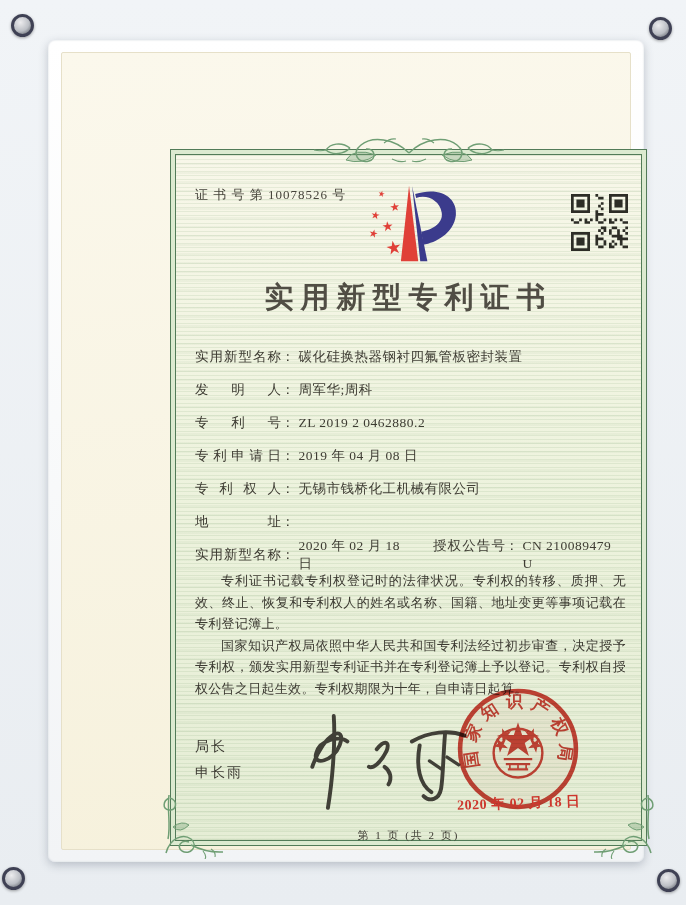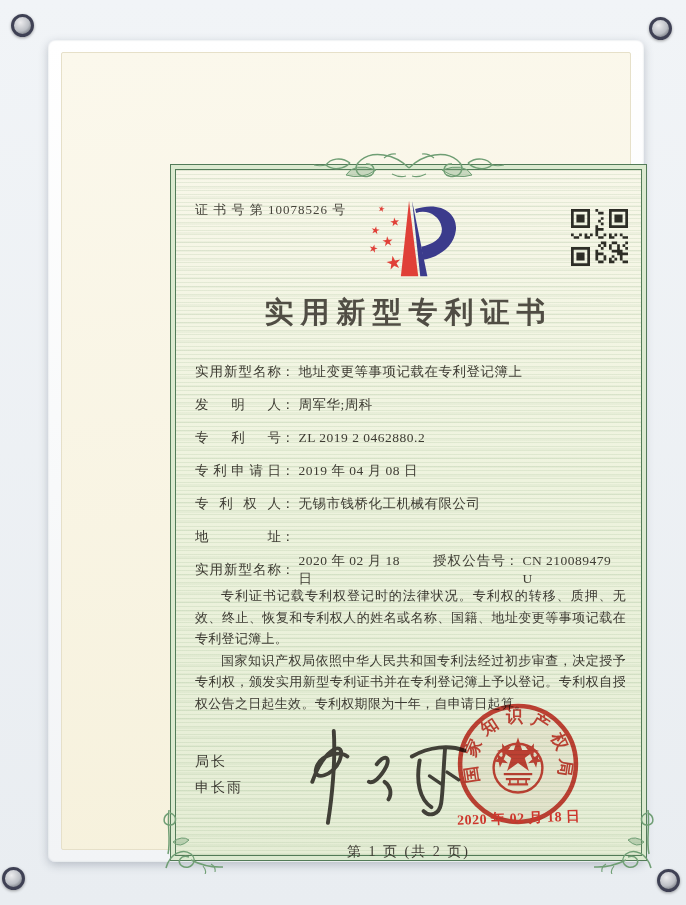--- a/index.html
+++ b/index.html
@@ -26,21 +26,21 @@
     background:linear-gradient(#ffffff,#f2f4f6);
     border-radius:7px;
     box-shadow:0 3px 10px rgba(55,65,85,.28), inset 0 0 2px #ced3d9;
   }
   .paper{
     position:absolute;left:61px;top:52px;width:570px;height:798px;
     background:linear-gradient(175deg,#fbf8ec,#f6f1dc);
     border:1px solid #e6e0c9;border-radius:2px;
   }
   .panel{
-    position:absolute;left:108px;top:111px;width:477px;height:697px;
+    position:absolute;left:108px;top:96px;width:477px;height:697px;
     border:1.5px solid var(--green-dark);
     background:var(--green-fill);
   }
   .panel::before{
     content:"";position:absolute;inset:4px;
     border:1px solid var(--green-dark);
     background:
       repeating-linear-gradient(0deg, rgba(118,158,108,.14) 0 1px, rgba(0,0,0,0) 1px 4px),
       repeating-linear-gradient(0deg, rgba(118,158,108,.07) 0 2px, rgba(0,0,0,0) 2px 9px),
       linear-gradient(#f8f7e9 0%, #eef3de 45%, #e5edd5 100%);
@@ -61,21 +61,21 @@
   .gpair2{margin-left:16px;display:flex}
   .flabel2{display:inline-block;width:72px;text-align:justify;text-align-last:justify;-moz-text-align-last:justify;flex:none}
   .paras{left:24px;top:420px;width:431px;font-size:13px;line-height:21.5px;
     text-align:justify;color:#3b3931;letter-spacing:.3px}
   .paras p{text-indent:2em}
   .signer{left:24px;top:584px;font-size:14px;line-height:26px;color:#3d3b33;letter-spacing:2px}
   .signature{left:112px;top:556px;width:205px;height:108px;opacity:.92}
   .seal{left:284px;top:536px;width:126px;height:126px;mix-blend-mode:multiply;opacity:.93}
   .seal-date{left:286px;top:644px;width:160px;font-size:14px;color:var(--seal-red);
     letter-spacing:.5px;transform:rotate(-2deg);font-weight:600}
-  .page-note{left:0;top:678px;width:100%;text-align:center;font-size:14px;letter-spacing:2px;color:#3d3b33}
+  .page-note{left:0;top:678px;width:100%;text-align:center;font-size:11px;letter-spacing:2px;color:#3d3b33}
   .back-note{position:absolute;left:0;top:772px;width:100%;text-align:center;
     font-size:13px;letter-spacing:4px;color:#4b4a3e}
   .orn{position:absolute;pointer-events:none}
   .orn-top{left:50%;top:0;transform:translate(-50%,-50%)}
   .orn-bl{left:-12px;bottom:-14px;z-index:2}
   .orn-br{right:-12px;bottom:-14px;transform:scaleX(-1);z-index:2}
   svg{display:block}
 </style>
 </head>
 <body>
@@ -154,21 +154,21 @@
     <svg class="qr" id="qr" viewBox="0 0 57 57">
         <path d="M0.00 0.00h19.00v2.71h-19.00zM0.00 16.29h19.00v2.71h-19.00zM0.00 2.71h2.71v13.57h-2.71zM16.29 2.71h2.71v13.57h-2.71zM5.43 5.43h8.14v8.14h-8.14zM38.00 0.00h19.00v2.71h-19.00zM38.00 16.29h19.00v2.71h-19.00zM38.00 2.71h2.71v13.57h-2.71zM54.29 2.71h2.71v13.57h-2.71zM43.43 5.43h8.14v8.14h-8.14zM0.00 38.00h19.00v2.71h-19.00zM0.00 54.29h19.00v2.71h-19.00zM0.00 40.71h2.71v13.57h-2.71zM16.29 40.71h2.71v13.57h-2.71zM5.43 43.43h8.14v8.14h-8.14zM24.43 0.00h2.71v2.71h-2.71zM27.14 2.71h2.71v2.71h-2.71zM29.86 2.71h2.71v2.71h-2.71zM29.86 8.14h2.71v2.71h-2.71zM27.14 10.86h2.71v2.71h-2.71zM29.86 13.57h2.71v2.71h-2.71zM24.43 16.29h2.71v2.71h-2.71zM24.43 19.00h2.71v2.71h-2.71zM27.14 19.00h2.71v2.71h-2.71zM29.86 19.00h2.71v2.71h-2.71zM24.43 21.71h2.71v2.71h-2.71zM0.00 24.43h2.71v2.71h-2.71zM8.14 24.43h2.71v2.71h-2.71zM13.57 24.43h2.71v2.71h-2.71zM19.00 24.43h2.71v2.71h-2.71zM24.43 24.43h2.71v2.71h-2.71zM32.57 24.43h2.71v2.71h-2.71zM38.00 24.43h2.71v2.71h-2.71zM43.43 24.43h2.71v2.71h-2.71zM48.86 24.43h2.71v2.71h-2.71zM2.71 27.14h2.71v2.71h-2.71zM5.43 27.14h2.71v2.71h-2.71zM13.57 27.14h2.71v2.71h-2.71zM16.29 27.14h2.71v2.71h-2.71zM27.14 27.14h2.71v2.71h-2.71zM29.86 27.14h2.71v2.71h-2.71zM38.00 27.14h2.71v2.71h-2.71zM40.71 27.14h2.71v2.71h-2.71zM51.57 27.14h2.71v2.71h-2.71zM54.29 27.14h2.71v2.71h-2.71zM29.86 32.57h2.71v2.71h-2.71zM32.57 32.57h2.71v2.71h-2.71zM40.71 32.57h2.71v2.71h-2.71zM43.43 32.57h2.71v2.71h-2.71zM54.29 32.57h2.71v2.71h-2.71zM27.14 35.29h2.71v2.71h-2.71zM32.57 35.29h2.71v2.71h-2.71zM38.00 35.29h2.71v2.71h-2.71zM46.14 35.29h2.71v2.71h-2.71zM51.57 35.29h2.71v2.71h-2.71zM29.86 38.00h2.71v2.71h-2.71zM38.00 38.00h2.71v2.71h-2.71zM46.14 38.00h2.71v2.71h-2.71zM54.29 38.00h2.71v2.71h-2.71zM24.43 40.71h2.71v2.71h-2.71zM40.71 40.71h2.71v2.71h-2.71zM43.43 40.71h2.71v2.71h-2.71zM46.14 40.71h2.71v2.71h-2.71zM48.86 40.71h2.71v2.71h-2.71zM24.43 43.43h2.71v2.71h-2.71zM27.14 43.43h2.71v2.71h-2.71zM29.86 43.43h2.71v2.71h-2.71zM46.14 43.43h2.71v2.71h-2.71zM48.86 43.43h2.71v2.71h-2.71zM51.57 43.43h2.71v2.71h-2.71zM54.29 43.43h2.71v2.71h-2.71zM24.43 46.14h2.71v2.71h-2.71zM32.57 46.14h2.71v2.71h-2.71zM40.71 46.14h2.71v2.71h-2.71zM48.86 46.14h2.71v2.71h-2.71zM24.43 48.86h2.71v2.71h-2.71zM32.57 48.86h2.71v2.71h-2.71zM38.00 48.86h2.71v2.71h-2.71zM43.43 48.86h2.71v2.71h-2.71zM48.86 48.86h2.71v2.71h-2.71zM27.14 51.57h2.71v2.71h-2.71zM29.86 51.57h2.71v2.71h-2.71zM38.00 51.57h2.71v2.71h-2.71zM40.71 51.57h2.71v2.71h-2.71zM51.57 51.57h2.71v2.71h-2.71zM54.29 51.57h2.71v2.71h-2.71z" fill="#2d2d26"></path>
       </svg>
 
     <div class="title">实用新型专利证书</div>
 
     <div class="fields">
       <div class="frow">
         <span class="flabel">实用新型名称</span>
           <span class="fcolon">：</span>
-          <span class="fvalue">地址变更等事项记载在专利登记簿上</span>
+          <span class="fvalue">碳化硅换热器钢衬四氟管板密封装置</span>
       </div>
       <div class="frow">
         <span class="flabel">发明人</span>
           <span class="fcolon">：</span>
           <span class="fvalue">周军华;周科</span>
       </div>
       <div class="frow">
         <span class="flabel">专利号</span>
           <span class="fcolon">：</span>
           <span class="fvalue">ZL 2019 2 0462880.2</span>

